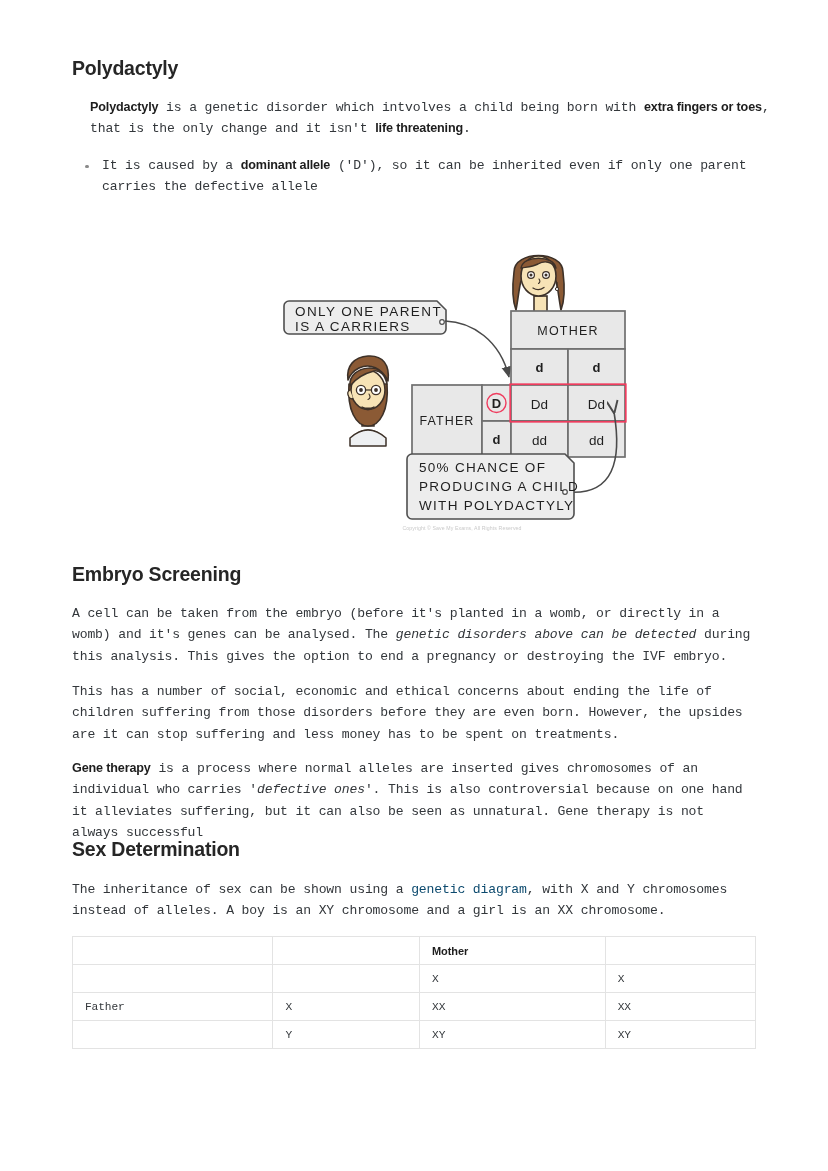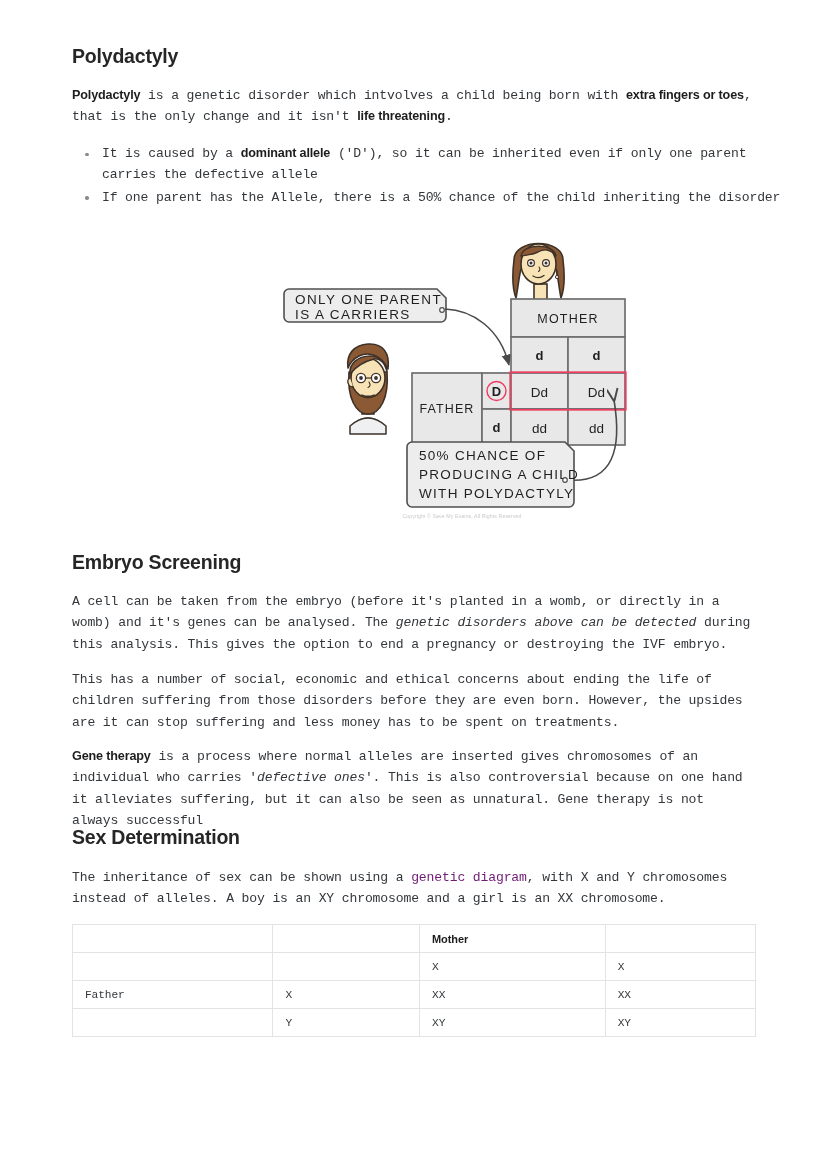--- a/index.html
+++ b/index.html
@@ -10,21 +10,21 @@
   body {
     width: 828px;
     height: 1171px;
     font-family: "Liberation Mono", "DejaVu Sans Mono", monospace;
     color: #2b2b2b;
     position: relative;
     overflow: hidden;
   }
   .page {
     position: absolute;
-    left: 0; top: 4px;
+    left: 0; top: 16px;
     width: 828px;
     height: 890px;
   }
   .content {
     position: absolute;
     left: 72px;
     top: 0;
     width: 684px;
   }
 
@@ -44,23 +44,23 @@
     position: absolute;
     left: 0;
     margin: 0;
     font-size: 13.1px;
     line-height: 21.3px;
     color: #33373b;
     letter-spacing: -0.15px;
   }
   p.body b { font-family: "Liberation Sans", "DejaVu Sans", sans-serif; font-weight: 700; font-size: 12.6px; color: #1d1d1d; }
   p.body i { }
-  a.link { color: #701a75; text-decoration: none; }
-
-  #p-intro  { top: 81px;  width: 684px; }
+  a.link { color: #0c4a6e; text-decoration: none; }
+
+  #p-intro  { top: 81px;  width: 684px; margin-left: 18px; }
   #p-embryo1{ top: 587px; width: 684px; }
   #p-embryo2{ top: 665px; width: 684px; }
   #p-embryo3{ top: 742px; width: 684px; }
   #p-sex1   { top: 863px; width: 684px; }
 
   ul.bullets {
     position: absolute;
     top: 139px;
     left: 0;
     width: 684px;
@@ -141,21 +141,20 @@
 
 <div class="page">
  <div class="content">
 
   <h1 class="doc-h" id="t-polydactyly">Polydactyly</h1>
 
   <p class="body" id="p-intro"><b>Polydactyly</b><span> is a genetic disorder which intvolves a child being born with </span><b>extra fingers or toes</b><span>, that is the only change and it isn't </span><b>life threatening</b><span>.</span></p>
 
   <ul class="bullets">
     <li><span>It is caused by a </span><b>dominant allele</b><span> ('D'), so it can be inherited even if only one parent carries the defective allele</span></li>
-    <li><span>If one parent has the Allele, there is a 50% chance of the child inheriting the disorder</span></li>
   </ul>
 
   <div class="diagram">
     <svg width="400" height="300" viewBox="0 0 400 300" xmlns="http://www.w3.org/2000/svg">
       <defs>
         <marker id="ah" markerWidth="9" markerHeight="9" refX="6.5" refY="3.2" orient="auto">
           <path d="M0,0 L7,3.2 L0,6.4 z" fill="#4a4a4a"></path>
         </marker>
         <marker id="ah2" markerWidth="10" markerHeight="10" refX="1" refY="3.4" orient="auto">
           <path d="M8,0 L0,3.4 L8,6.8" fill="none" stroke="#4a4a4a" stroke-width="1.2"></path>

